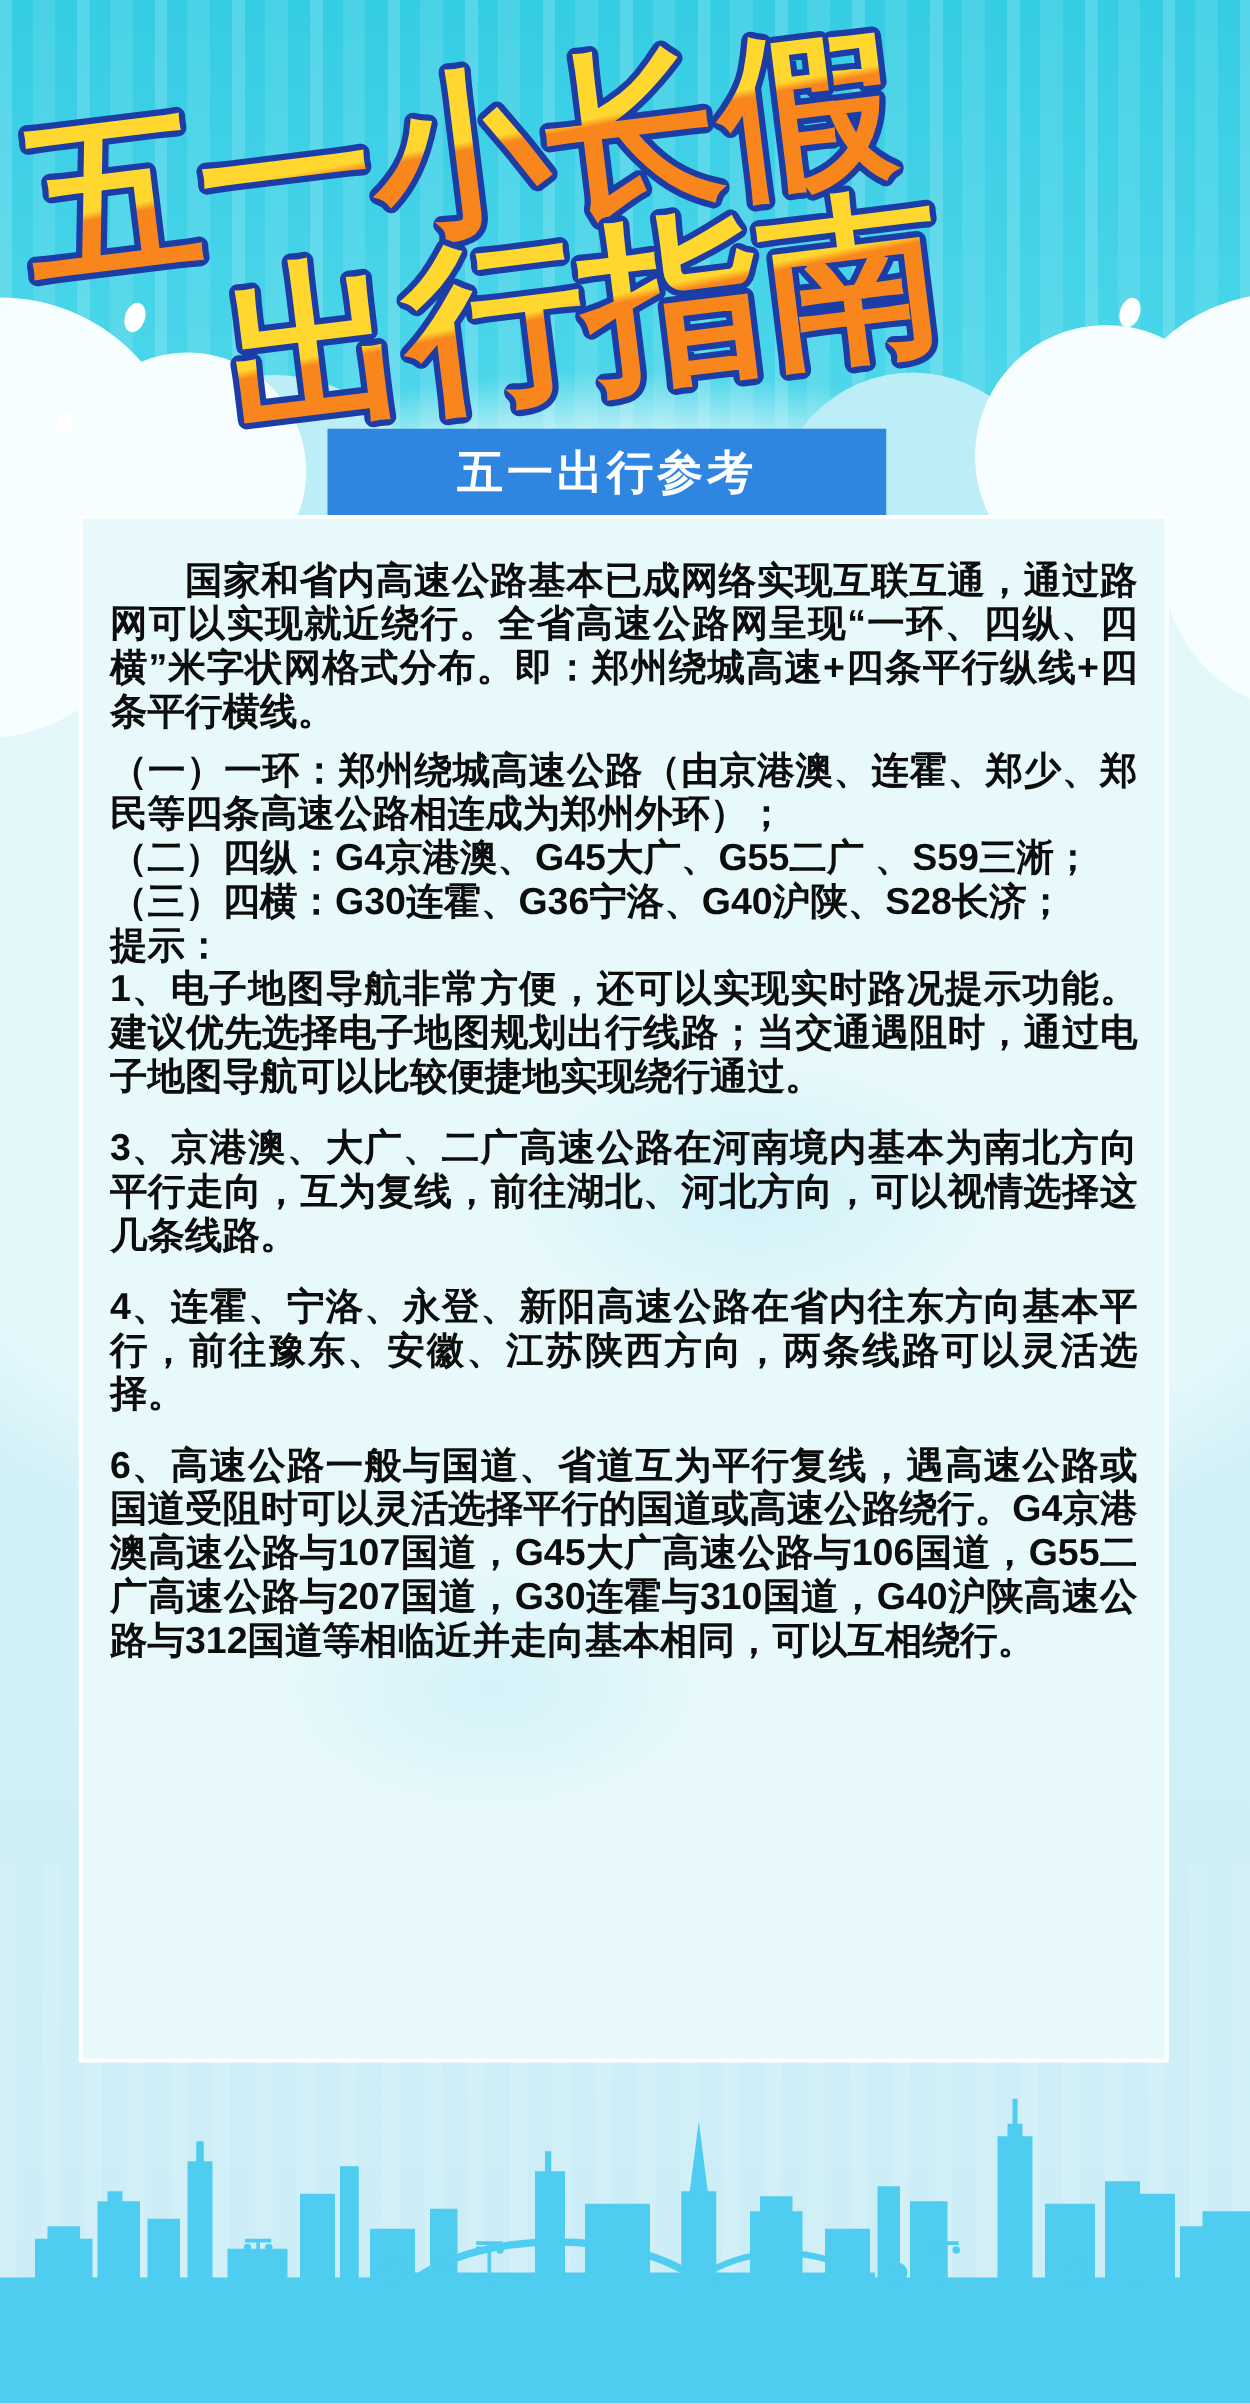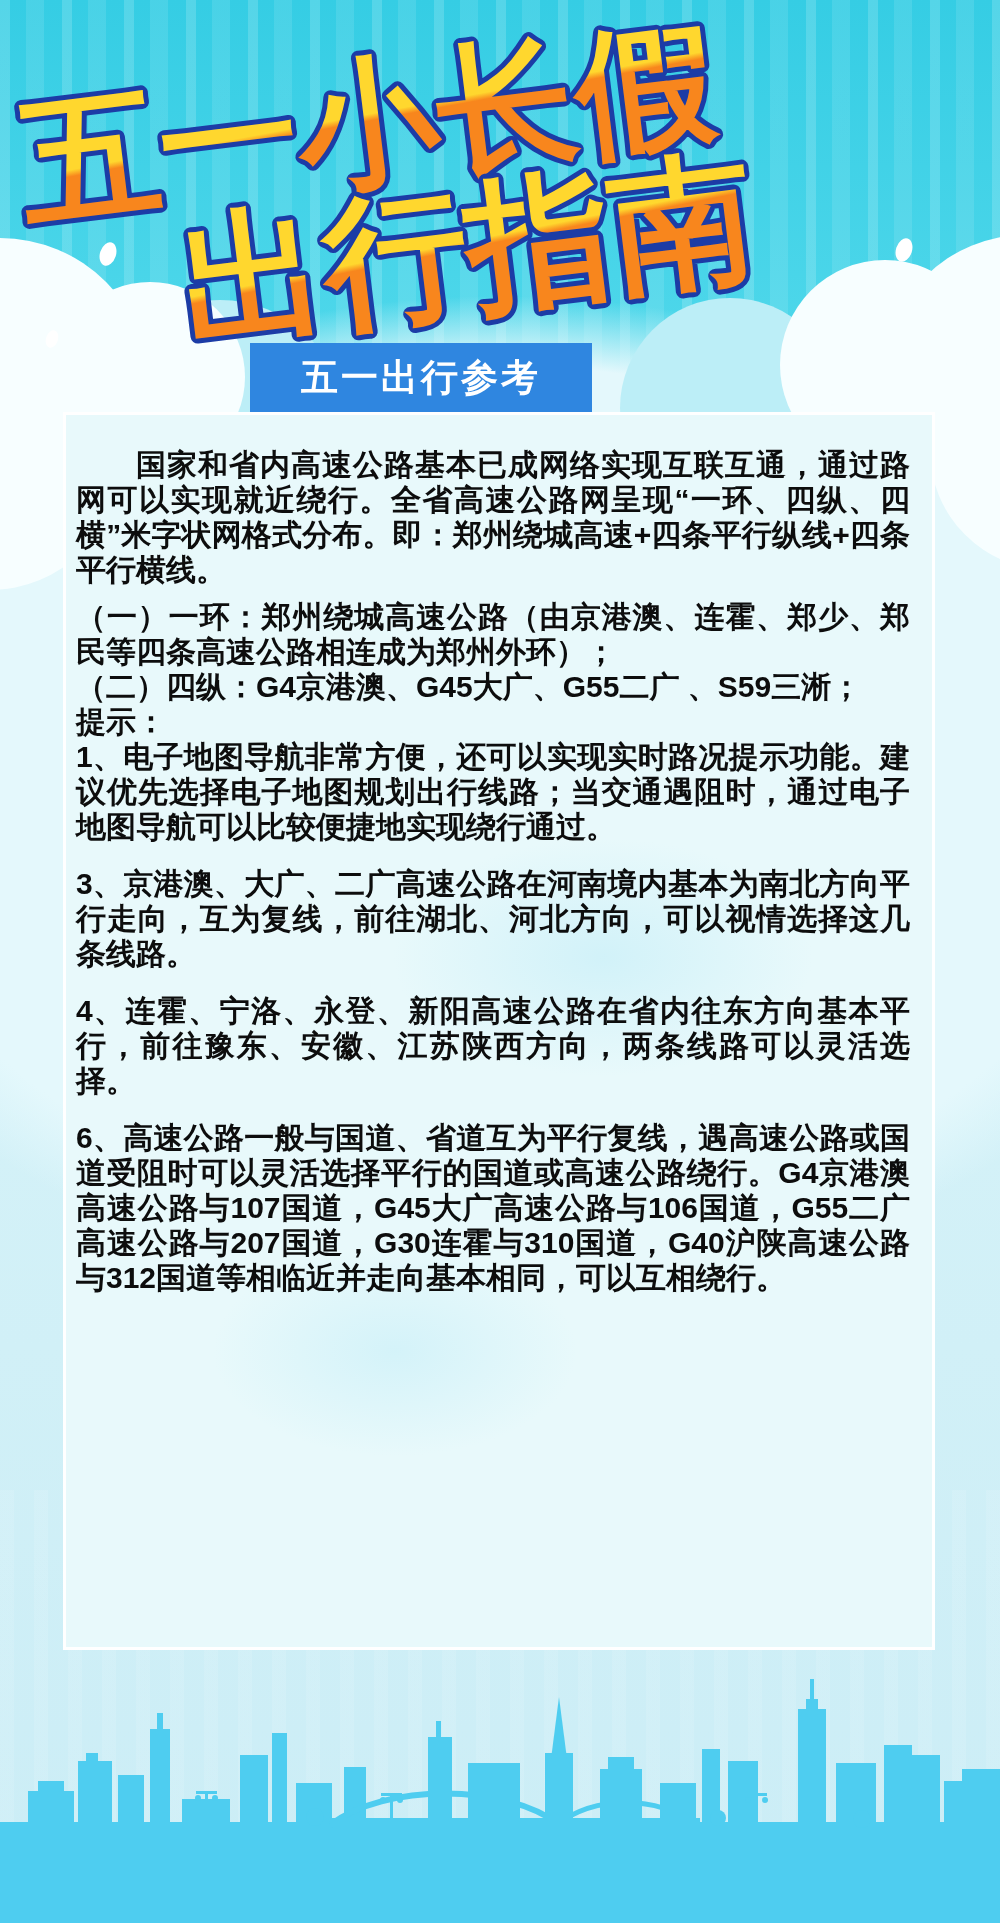--- a/index.html
+++ b/index.html
@@ -29,36 +29,36 @@
   .title-art{position:absolute;left:0;top:0;}
   .title-text{
     fill:url(#titleGrad);
     stroke:var(--title-outline,#1c3ca6);stroke-width:10px;
     paint-order:stroke;stroke-linejoin:round;
     font-weight:900;font-family:"Liberation Sans",sans-serif;
     text-anchor:middle;
   }
   
   .banner{
-    position:absolute;left:250px;top:343px;width:342px;height:69px;
+    position:absolute;left:262px;top:343px;width:447px;height:69px;
     background:var(--banner-bg,#2f86e0);
     color:#ffffff;font-size:37px;font-weight:700;letter-spacing:3px;
     display:flex;align-items:center;justify-content:center;
     z-index:6;
     text-align:center;
   }
   
   .content-box{
     position:absolute;left:63px;top:412px;width:872px;height:1238px;
     box-sizing:border-box;border:3px solid #ffffff;
     background:
       radial-gradient(300px 170px at 62% 44%, rgba(182,233,246,.45), rgba(182,233,246,0) 70%),
       radial-gradient(260px 150px at 38% 76%, rgba(182,233,246,.40), rgba(182,233,246,0) 70%),
       #e8f9fb;
-    padding:32px 22px 8px 10px;overflow:hidden;
+    padding:32px 22px 8px 22px;overflow:hidden;
     color:#0d0d0d;font-size:30px;line-height:35px;font-weight:700;
     z-index:5;text-align:justify;
   }
   .content-box p{margin:0;}
   .intro{text-indent:2em;}
   .network-block{margin-top:12px;}
   .tips-heading{margin-top:30px;}
   .tip + .tip{margin-top:22px;}
   
   .lower-stripes{
@@ -108,20 +108,21 @@
 
   <div class="banner">
     <span>五一出行参考</span>
   </div>
 
   <div class="content-box">
     <p class="intro">国家和省内高速公路基本已成网络实现互联互通，通过路网可以实现就近绕行。全省高速公路网呈现“一环、四纵、四横”米字状网格式分布。即：郑州绕城高速+四条平行纵线+四条平行横线。</p>
     <div class="network-block">
       <p>（一）一环：郑州绕城高速公路（由京港澳、连霍、郑少、郑民等四条高速公路相连成为郑州外环）；</p>
       <p>（二）四纵：G4京港澳、G45大广、G55二广 、S59三淅；</p>
+      <p>（三）四横：G30连霍、G36宁洛、G40沪陕、S28长济；</p>
     </div>
     <p class="tips-heading">提示：</p>
     <p class="tip">1、电子地图导航非常方便，还可以实现实时路况提示功能。建议优先选择电子地图规划出行线路；当交通遇阻时，通过电子地图导航可以比较便捷地实现绕行通过。</p>
     <p class="tip">3、京港澳、大广、二广高速公路在河南境内基本为南北方向平行走向，互为复线，前往湖北、河北方向，可以视情选择这几条线路。</p>
     <p class="tip">4、连霍、宁洛、永登、新阳高速公路在省内往东方向基本平行，前往豫东、安徽、江苏陕西方向，两条线路可以灵活选择。</p>
     <p class="tip">6、高速公路一般与国道、省道互为平行复线，遇高速公路或国道受阻时可以灵活选择平行的国道或高速公路绕行。G4京港澳高速公路与107国道，G45大广高速公路与106国道，G55二广高速公路与207国道，G30连霍与310国道，G40沪陕高速公路与312国道等相临近并走向基本相同，可以互相绕行。</p>
   </div>
 
   <div class="lower-stripes"></div>
 

